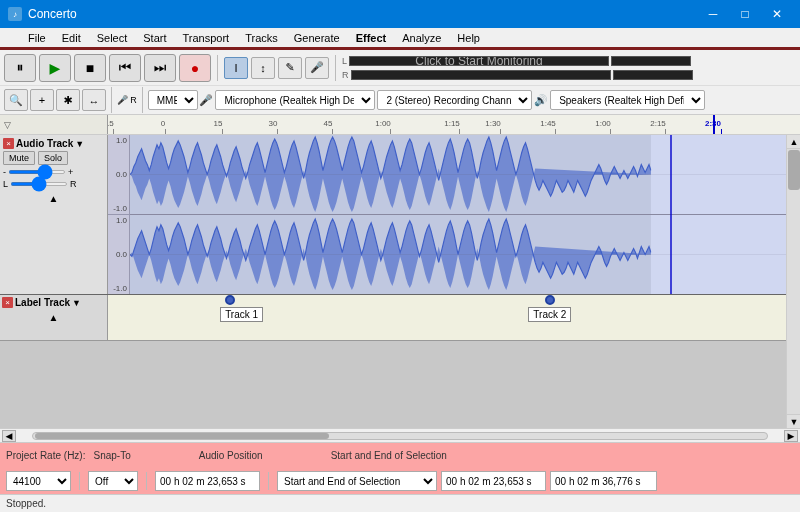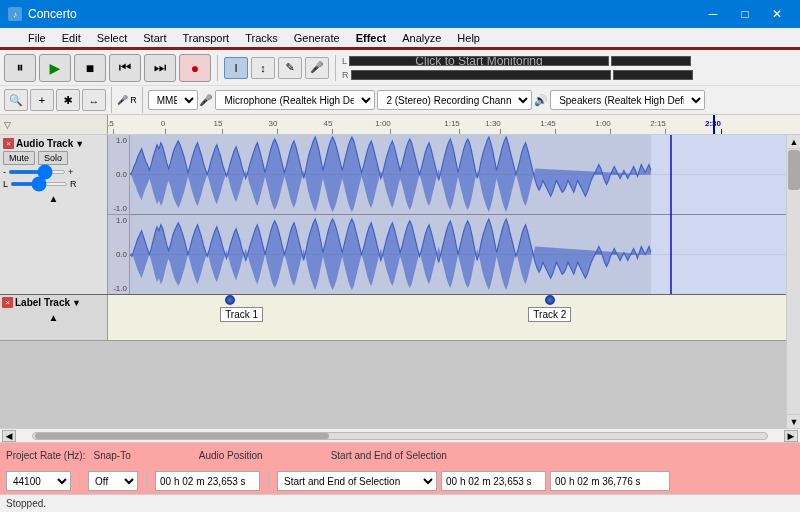--- a/index.html
+++ b/index.html
@@ -440,21 +440,21 @@
       <select class="bc-select" style="width:50px;">
         <option>Off</option>
       </select>
       <div class="bc-sep"></div>
       <input class="bc-input" type="text" style="width: 105px;" value="00 h 02 m 23,653 s">
       <div class="bc-sep"></div>
       <select class="bc-select" style="width:160px;">
         <option>Start and End of Selection</option>
       </select>
       <input class="bc-input" type="text" style="width: 105px;" value="00 h 02 m 23,653 s">
-      <input class="bc-input" type="text" style="width: 120px;" value="00 h 02 m 36,776 s">
+      <input class="bc-input" type="text" style="width: 107px;" value="00 h 02 m 36,776 s">
     </div>
   </div>
 
   <div class="status-text">
     <span>Stopped.</span>
   </div>
 
 </div>
 
 </body></html>

